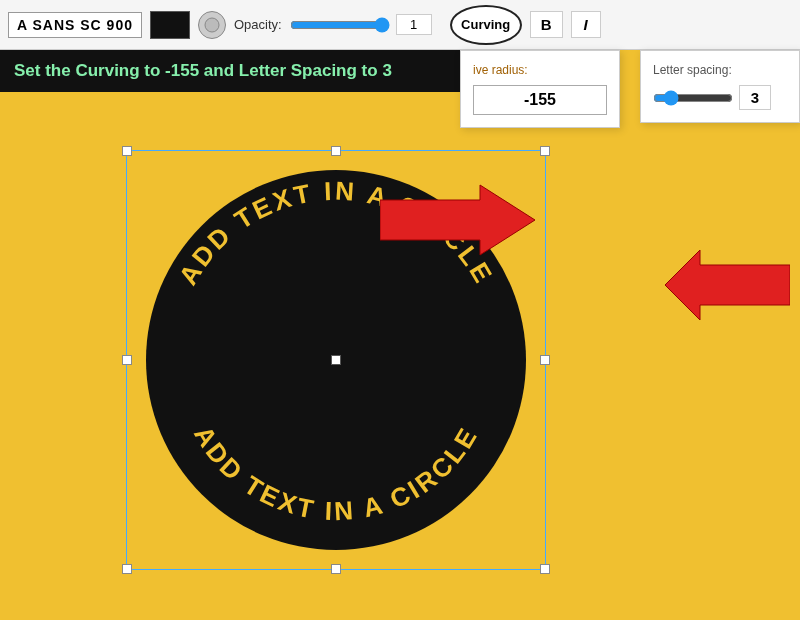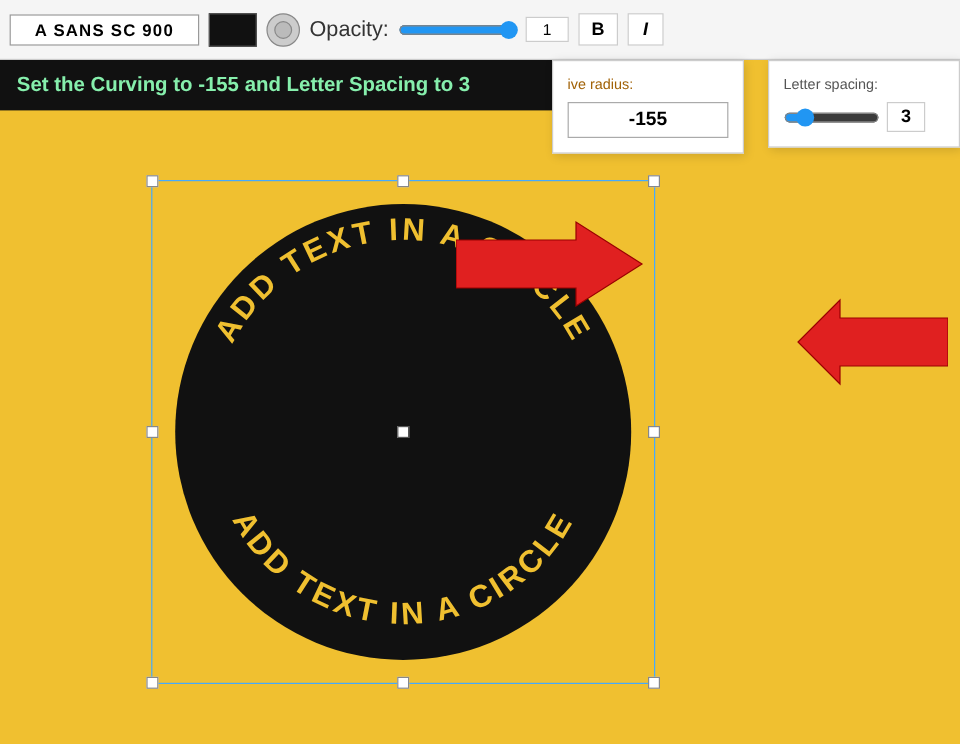--- a/index.html
+++ b/index.html
@@ -25,21 +25,21 @@
       align-items: center;
       padding: 0 8px;
       gap: 8px;
       z-index: 10;
     }
     .font-name {
       font-family: 'Arial Black', sans-serif;
       font-weight: 900;
       font-size: 14px;
       letter-spacing: 1px;
-      padding: 4px 20px;
+      padding: 4px 8px;
       border: 1px solid #999;
       background: white;
       min-width: 110px;
     }
     .color-swatch {
       width: 40px;
       height: 28px;
       background: #111;
       border: 1px solid #555;
       cursor: pointer;
@@ -48,21 +48,21 @@
       width: 28px;
       height: 28px;
       border-radius: 50%;
       background: #ccc;
       border: 1px solid #888;
       display: flex;
       align-items: center;
       justify-content: center;
     }
     .opacity-label {
-      font-size: 18px;
+      font-size: 13px;
       color: #333;
     }
     .slider-container {
       display: flex;
       align-items: center;
       gap: 6px;
     }
     .opacity-slider {
       width: 100px;
       accent-color: #2196F3;
@@ -277,20 +277,21 @@
   <div class="circle-icon">
     <svg width="18" height="18" viewBox="0 0 18 18">
         <circle cx="9" cy="9" r="7" fill="#bbb" stroke="#888" stroke-width="1"></circle>
       </svg>
   </div>
   <span class="opacity-label">Opacity:</span>
   <div class="slider-container">
     <input type="range" class="opacity-slider" min="0" max="1" step="0.01" value="1" style="">
     <span class="opacity-value">1</span>
   </div>
+  <div class="curve-btn">Curving</div>
   <div class="bold-btn">B</div>
   <div class="italic-btn">I</div>
 </div>
 
 <div id="instruction-banner">
   <span>Set the Curving to -155 and Letter Spacing to 3</span>
 </div>
 
 <div id="curving-panel">
   <div class="panel-label">ive radius:</div>

